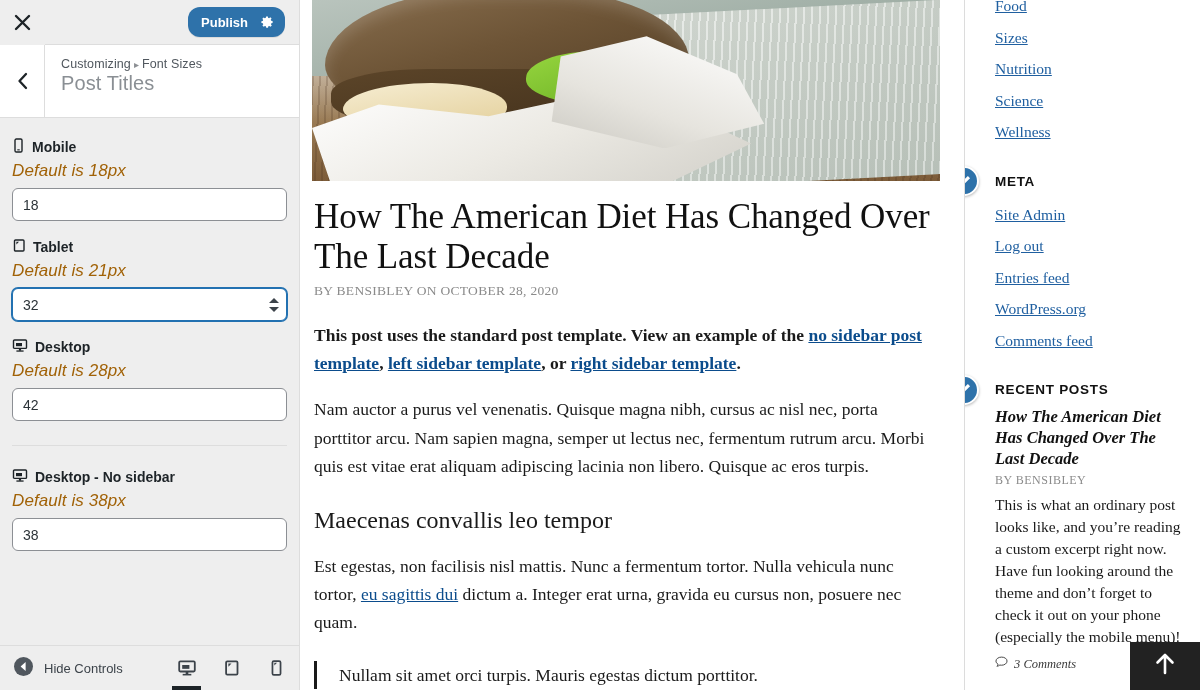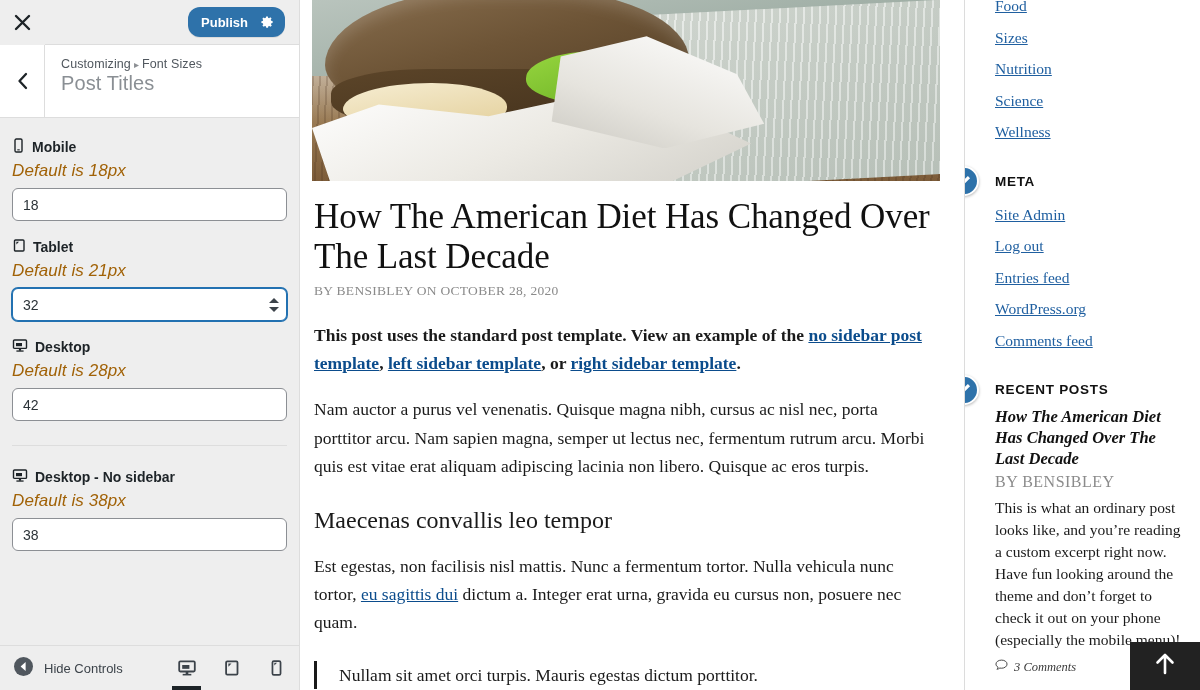--- a/index.html
+++ b/index.html
@@ -256,21 +256,21 @@
     background: #2e72aa; border: 2px solid #fff;
     box-shadow: 0 1px 3px rgba(0,0,0,.3);
     display: flex; align-items: center; justify-content: center;
   }
   .rp-title {
     font-size: 16.5px; line-height: 1.26; font-weight: 700;
     font-style: italic; color: #111; margin-bottom: 4px;
     font-family: "Liberation Serif", serif;
   }
   .rp-by {
-    font-size: 16px; color: #8b8b8b; text-transform: uppercase;
+    font-size: 12px; color: #8b8b8b; text-transform: uppercase;
     letter-spacing: .5px; margin-bottom: 6px;
     font-family: "Liberation Serif", serif;
   }
   .rp-excerpt {
     font-size: 15.5px; line-height: 1.42; color: #1a1a1a;
     font-family: "Liberation Serif", serif;
   }
   .rp-comments {
     display: flex; align-items: center; gap: 6px;
     font-size: 12.5px; font-style: italic; color: #3a3a3a;

